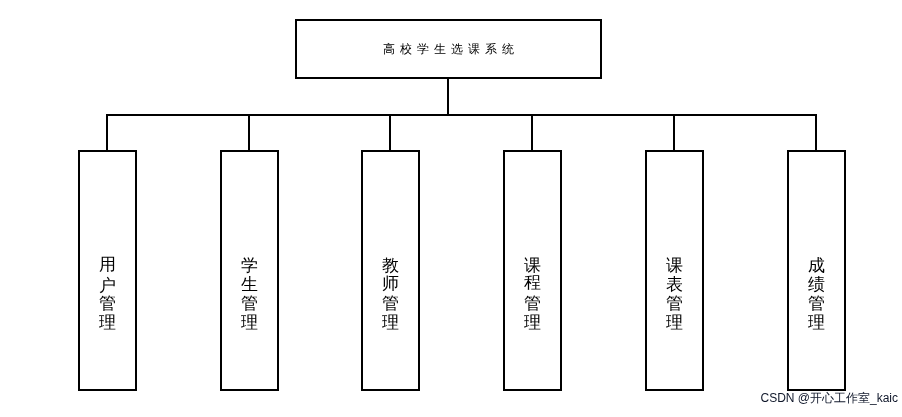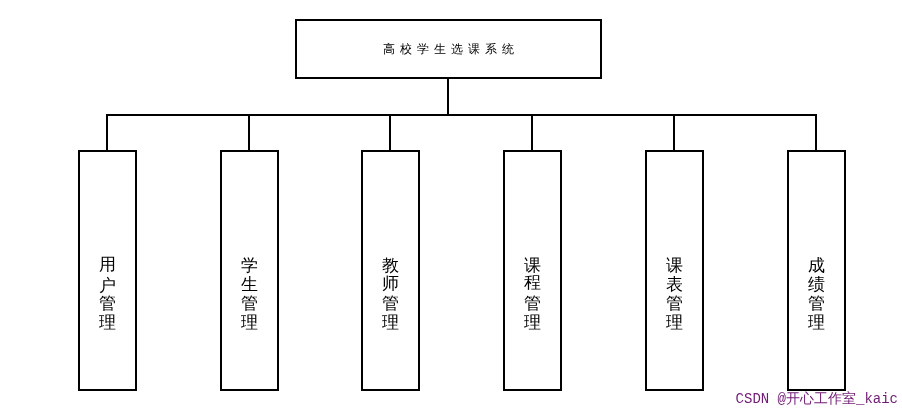--- a/index.html
+++ b/index.html
@@ -93,23 +93,23 @@
     letter-spacing: 19px;
     transform: translateY(10px); 
     white-space: nowrap;
   }
 
   
   .watermark {
     position: absolute;
     right: 4px;
     top: 390px;
-    font-size: 14px;
-    font-family: Liberation Mono, monospace;
-    color: #701a75;
+    font-size: 12px;
+    font-family: Liberation Sans, sans-serif;
+    color: #0f172a;
     white-space: nowrap;
     user-select: none;
   }
 </style>
 </head>
 <body>
 
 <div class="stage">
 
   <div class="root-box">

